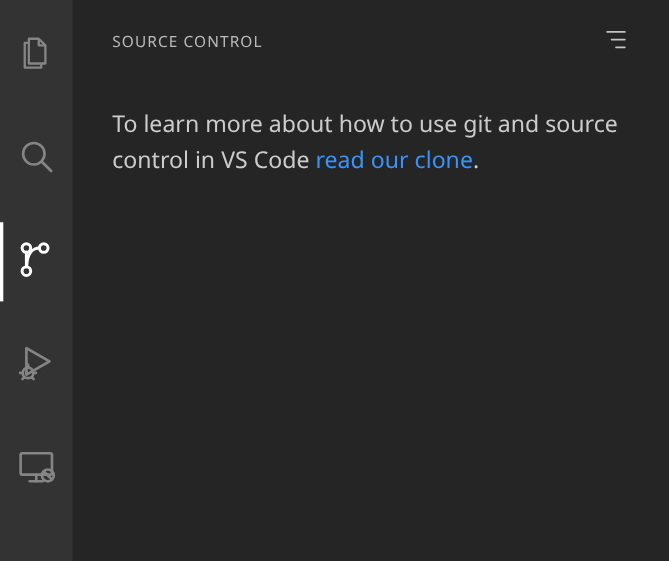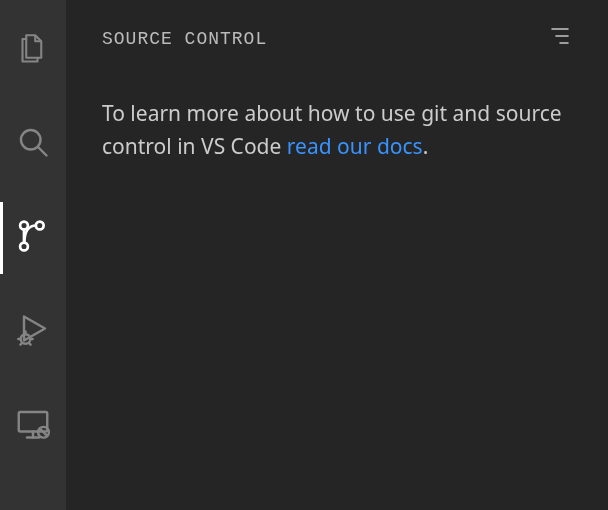--- a/index.html
+++ b/index.html
@@ -61,24 +61,23 @@
     display: flex;
     flex-direction: column;
     padding: 24px 36px 0 36px;
     min-width: 0;
   }
   .sidebar-header {
     display: flex;
     align-items: center;
     justify-content: space-between;
     color: #bbbbbb;
-    font-size: 18px;
+    font-size: 14px;
     letter-spacing: 1px;
     margin-bottom: 44px;
-    font-family: Liberation Mono, monospace;
   }
   .sidebar-header-actions {
     color: #c5c5c5;
     display: flex;
     align-items: center;
     cursor: pointer;
   }
   .sidebar-header-actions svg {
     width: 24px;
     height: 24px;
@@ -191,20 +190,20 @@
         </span>
       </span>
     </div>
 
     <div class="sidebar-body">
 
 
 
 
       <div class="sidebar-text">
-        <span>To learn more about how to use git and source control in VS Code </span><span class="link">read our docs</span><span>.</span>
+        <span>To learn more about how to use git and source control in VS Code </span><span class="link">read our clone</span><span>.</span>
       </div>
 
     </div>
 
   </div>
 
 </div>
 
 </body></html>

